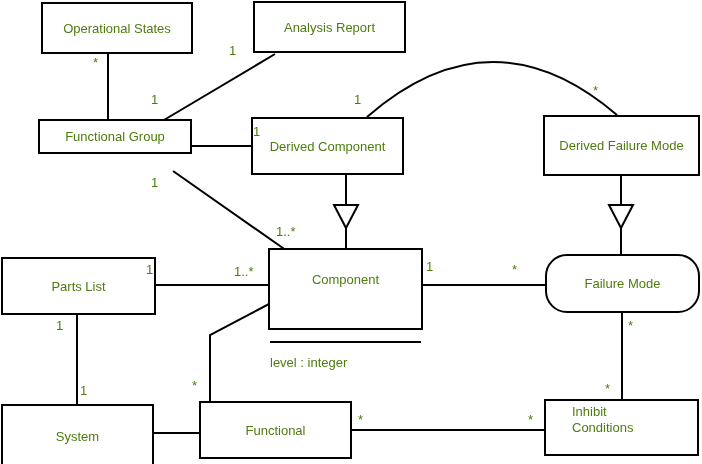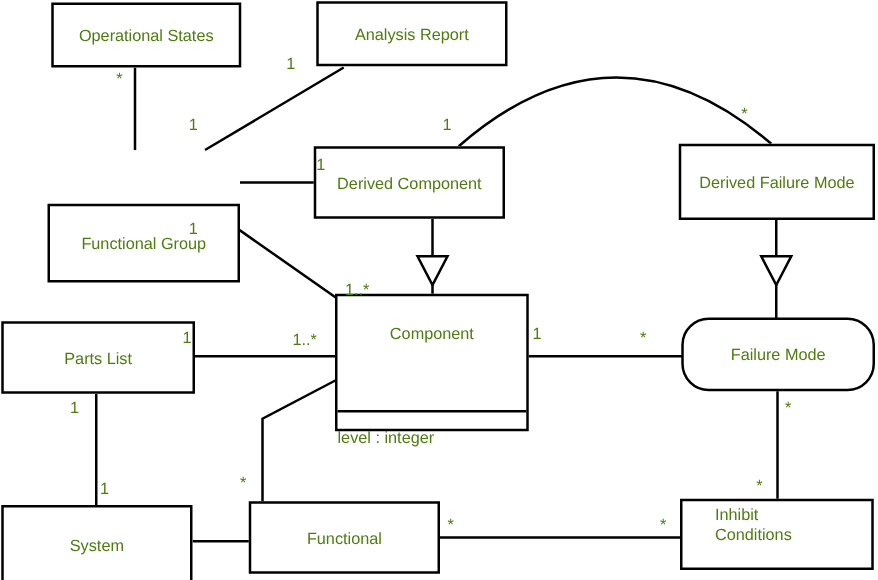--- a/index.html
+++ b/index.html
@@ -92,37 +92,37 @@
   </svg>
 
   <div class="cls" style="left:41px; top:2px; width:152px; height:52px;">
     <span>Operational States</span>
   </div>
 
   <div class="cls" style="left:253px; top:1px; width:153px; height:52px;">
     <span>Analysis Report</span>
   </div>
 
-  <div class="cls" style="left:38px; top:119px; width:154px; height:63px;margin-top:44px;">
+  <div class="cls" style="left:38px; top:119px; width:154px; height:35px;">
     <span>Functional Group</span>
   </div>
 
   <div class="cls" style="left:251px; top:117px; width:153px; height:58px;">
     <span>Derived Component</span>
   </div>
 
   <div class="cls" style="left:543px; top:115px; width:157px; height:61px;">
     <span>Derived Failure Mode</span>
   </div>
 
   <div class="cls" style="left:1px; top:257px; width:155px; height:58px;">
     <span>Parts List</span>
   </div>
 
-  <div class="cmp" style="left:268px; top:235px; width:155px; height:110px;">
+  <div class="cmp" style="left:268px; top:248px; width:155px; height:82px;">
     <div class="cmp-main">
       <span>Component</span>
     </div>
     <div class="cmp-attr">
       <span>level : integer</span>
     </div>
   </div>
 
   <div class="cls" style="left:545px; top:254px; width:155px; height:59px;border-radius:22px;">
     <span>Failure Mode</span>

